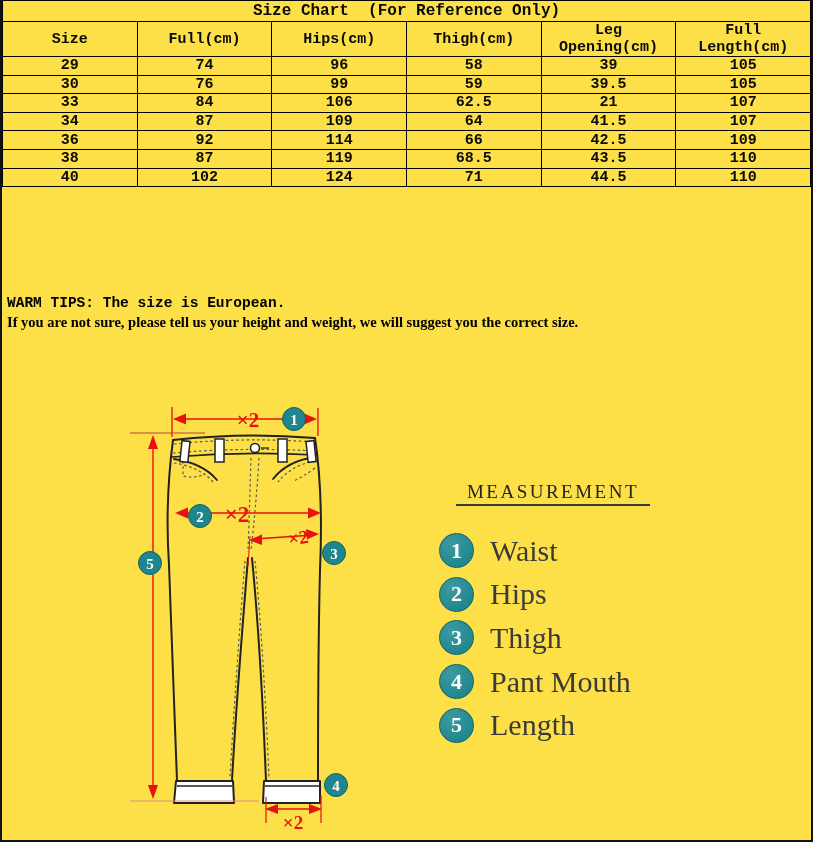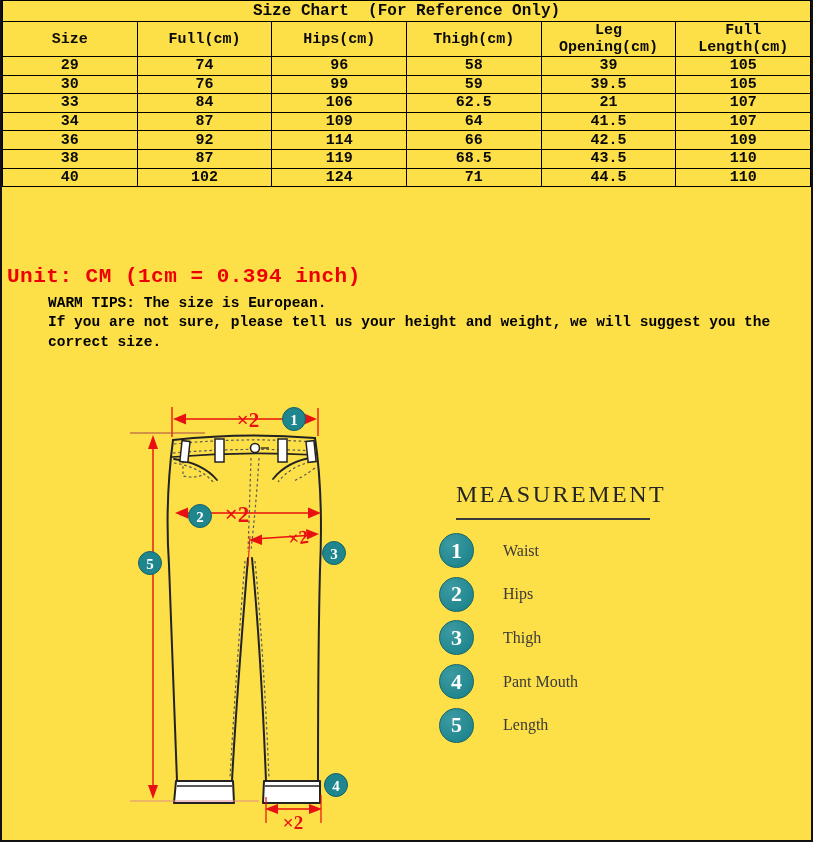--- a/index.html
+++ b/index.html
@@ -19,42 +19,41 @@
   .size-table thead th:nth-child(5) { font-size:15px; }
   .size-table tbody td { height:18.6px; font-size:15px; font-weight:bold; }
   
   .unit-line {
     position:absolute; left:5px; top:263px; color:#ee0000;
     font:bold 21px/27px "Liberation Mono", monospace; letter-spacing:0.5px;
   }
   .tips {
     position:absolute; left:5px; top:294px; color:#000;
     font:bold 14.5px/19.4px "Liberation Mono", monospace;
-    margin-left:41px;
-  }
-  .tip-line2 { max-width:750px; }
+  }
+  .tip-line2 { max-width:750px;font-family:Liberation Serif, serif; }
   
   .pants-svg { position:absolute; left:100px; top:393px; width:260px; height:449px; }
   
   .m-title {
     position:absolute; left:454px; top:481px; width:194px; text-align:center;
-    font-family:"Liberation Serif", serif; font-size:24px; color:#242424;
-    letter-spacing:2.5px; border-bottom:2px solid #3a3a3a; padding-bottom:10px;
+    font-family:"Liberation Serif", serif; font-size:19px; color:#242424;
+    letter-spacing:2.5px; border-bottom:2px solid #3a3a3a; padding-bottom:1px;
   }
   .legend { position:absolute; left:437px; top:529px; }
   .legend-row { display:flex; align-items:center; height:43.6px; }
   .legend-circle {
     width:35px; height:35px; border-radius:50%; flex:0 0 35px;
     background:radial-gradient(circle at 35% 30%, #3d9aa1, #1f868e 75%);
     border:1px solid #15646c; color:#fff; display:flex; align-items:center; justify-content:center;
     font-family:"Liberation Serif", serif; font-weight:bold; font-size:22px;
   }
   .legend-label {
-    margin-left:29px; font-family:"Liberation Serif", serif;
-    font-size:16px; color:#3a3a3a;
+    margin-left:16px; font-family:"Liberation Serif", serif;
+    font-size:30px; color:#3a3a3a;
   }
   .red-txt { font-family:"Liberation Serif", serif; font-weight:bold; fill:#e81010; }
   .badge-num { font-family:"Liberation Serif", serif; font-weight:bold; fill:#fff; font-size:15px; }
 </style>
 </head>
 <body>
 
 <div class="page">
 
   <table class="size-table">
@@ -125,21 +124,20 @@
         <td>40</td>
         <td>102</td>
         <td>124</td>
         <td>71</td>
         <td>44.5</td>
         <td>110</td>
       </tr>
       </tbody>
   </table>
 
-  <div class="unit-line">Unit: CM (1cm = 0.394 inch)</div>
   <div class="tips">
     <div>WARM TIPS: The size is European.</div>
     <div class="tip-line2">If you are not sure, please tell us your height and weight, we will suggest you the correct size.</div>
   </div>
 
   <svg class="pants-svg" viewBox="100 393 260 449">
 
     <g stroke="#222" fill="none" stroke-width="2" stroke-linecap="round" stroke-linejoin="round">
       <path d="M171,440 Q242,432 313,438"></path>
       <path d="M170,457 Q242,451 314,455" stroke-width="1.6"></path>

